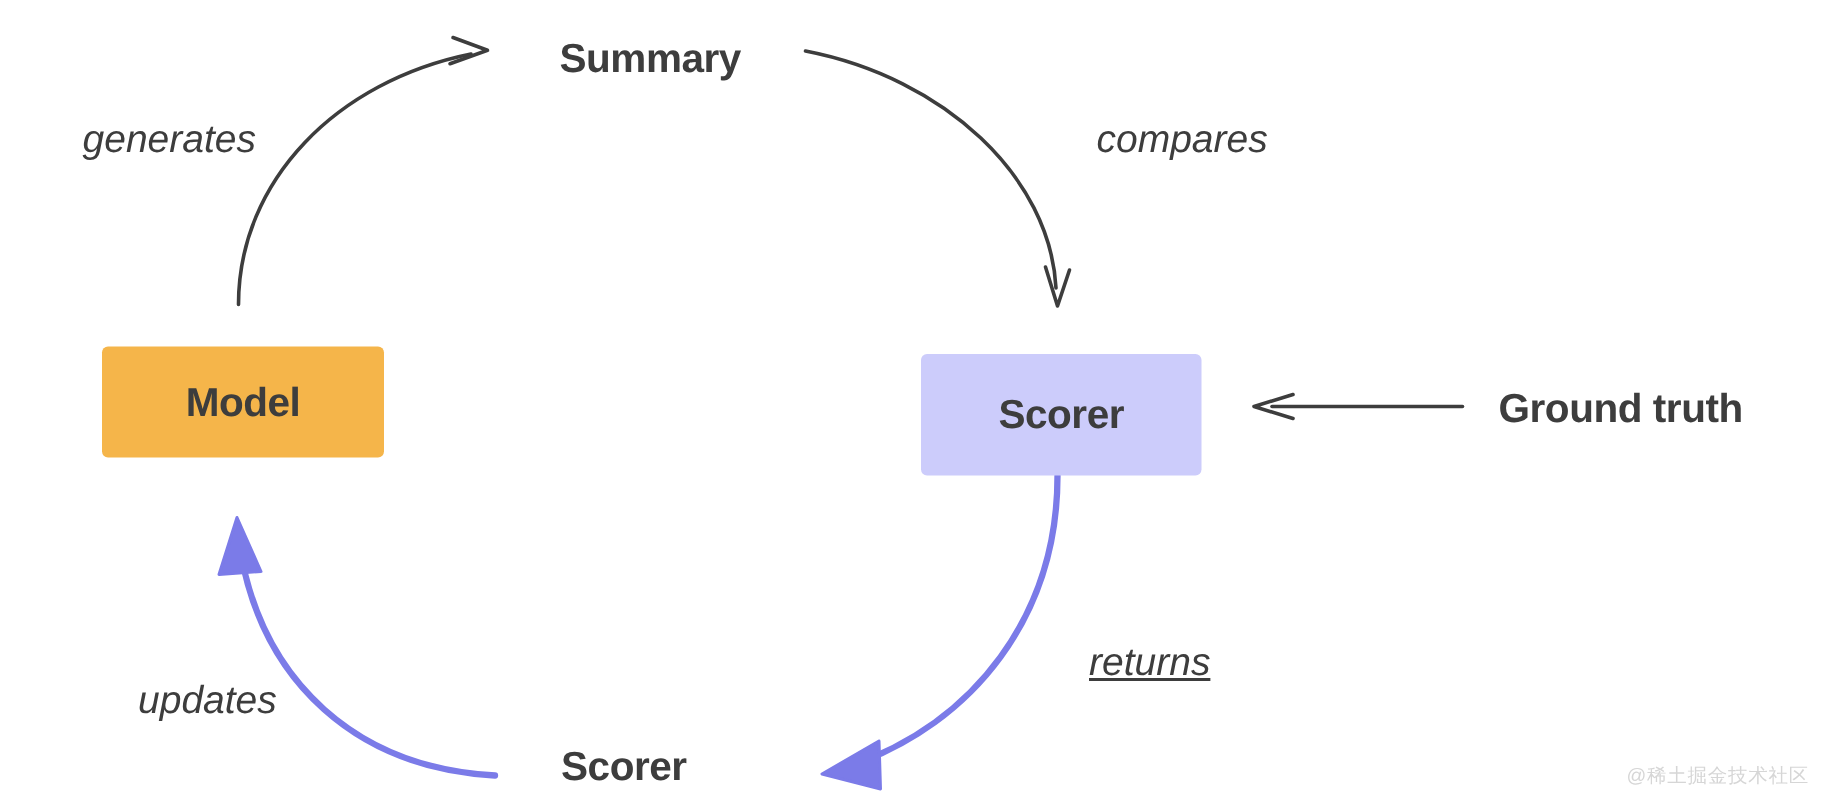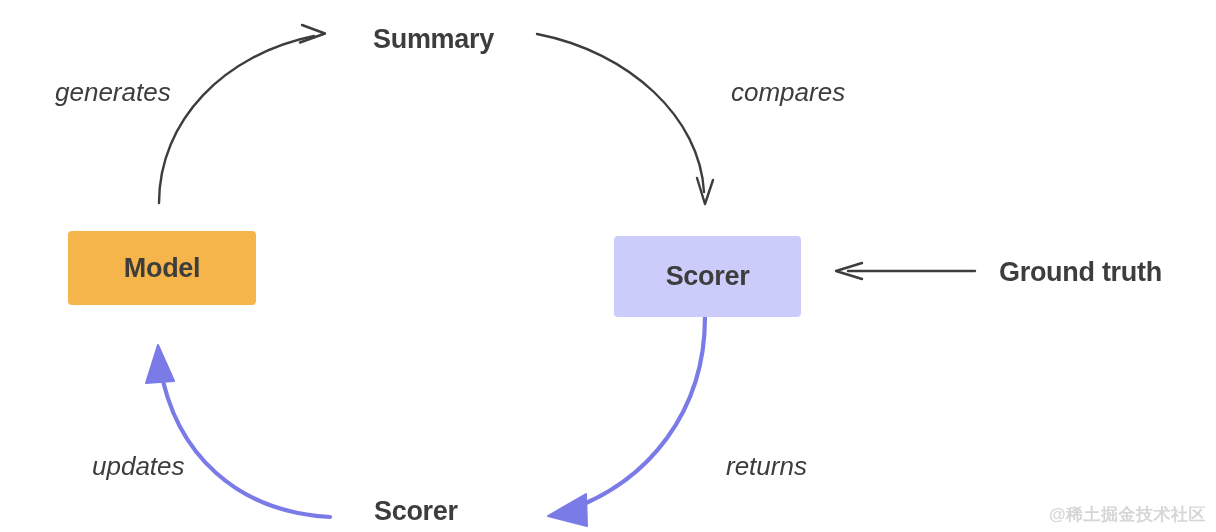--- a/index.html
+++ b/index.html
@@ -89,37 +89,37 @@
   #label-generates {
     left: 15px;
     top: 77px;
   }
   #label-compares {
     left: 691px;
     top: 77px;
   }
   #label-returns {
     left: 686px;
-    top: 451px;
+    top: 426px;
+    text-decoration: underline;
   }
   #label-updates {
     left: 52px;
     top: 451px;
     text-align: center;
   }
 
   #watermark {
     position: absolute;
     right: 10px;
     bottom: 6px;
-    font-size: 17px;
+    font-size: 13px;
     color: #d6d6d6;
     white-space: nowrap;
     letter-spacing: 0.5px;
-    font-weight: bold;
   }
 </style>
 </head>
 <body>
 
 <div id="canvas">
 
   <svg id="wires" viewBox="0 0 1216 532" xmlns="http://www.w3.org/2000/svg">
 
     <g>

